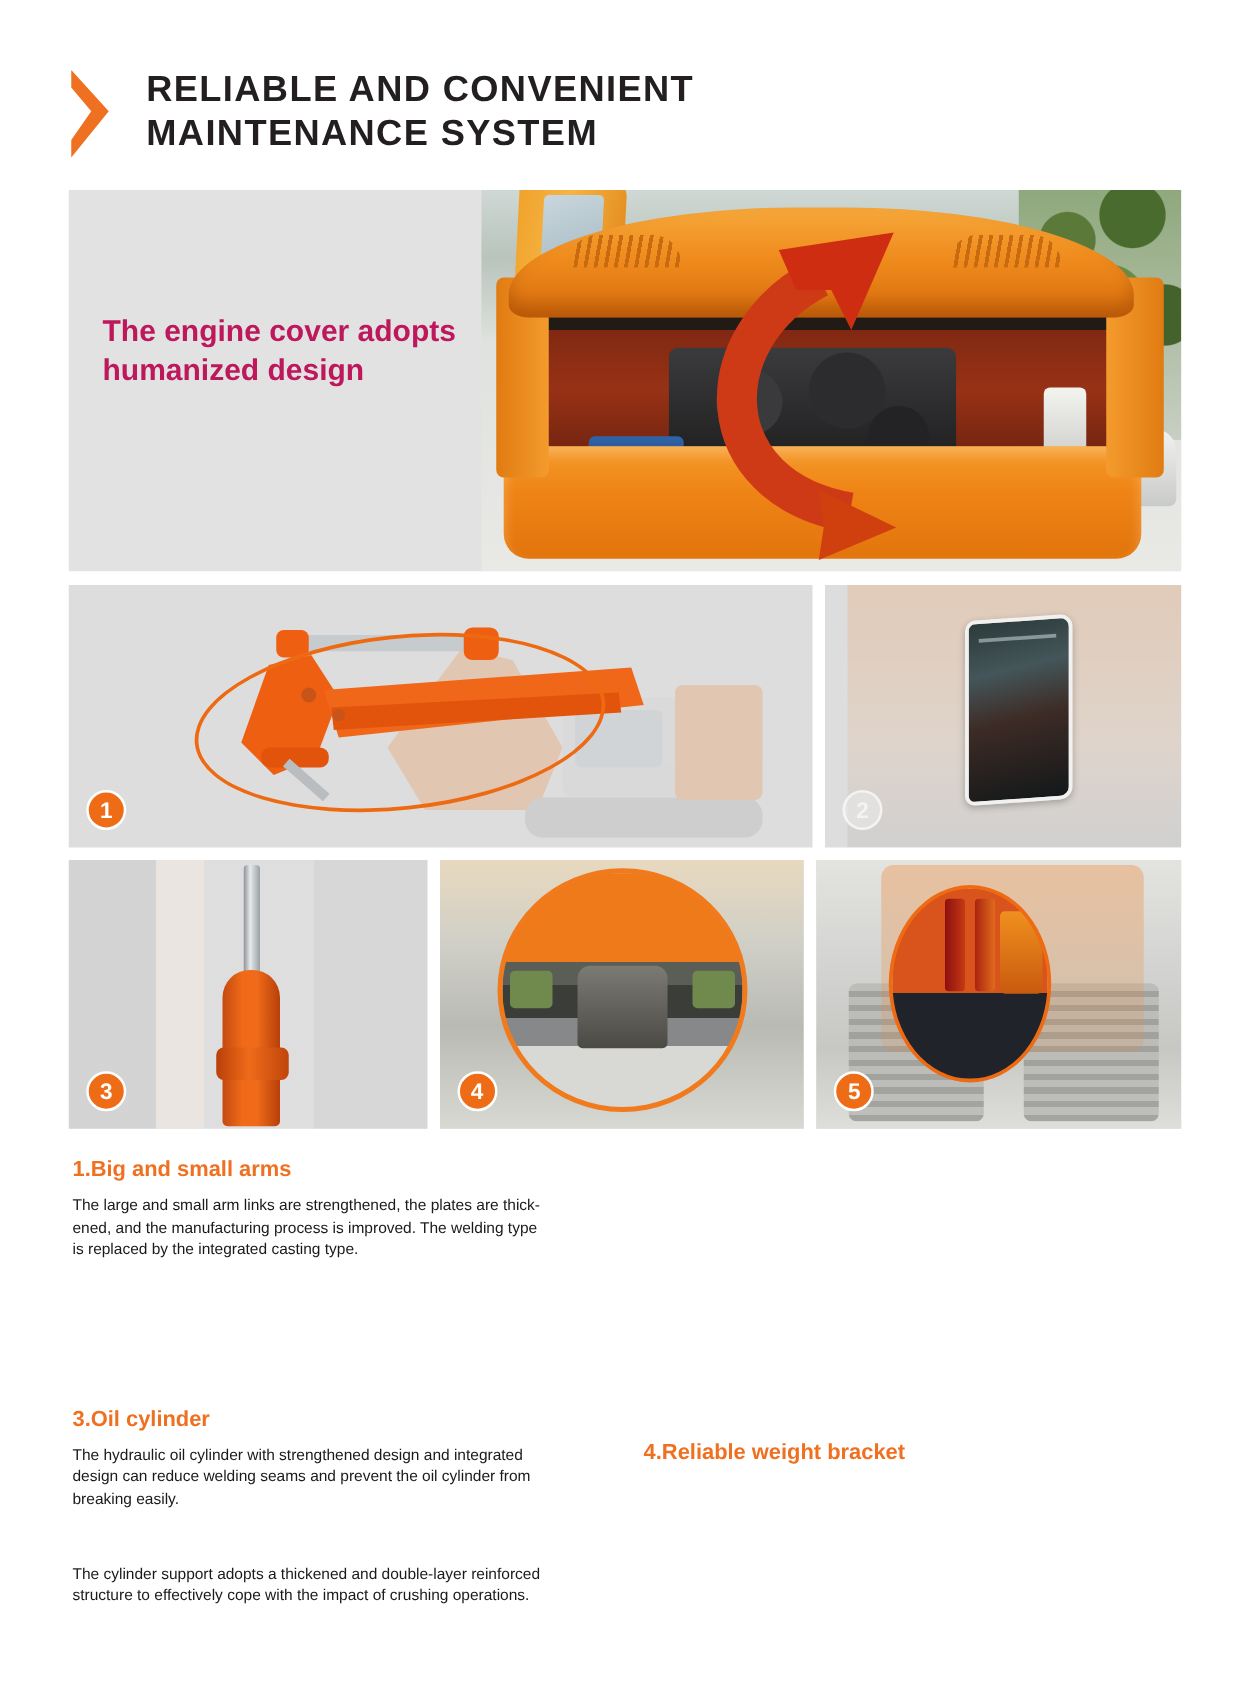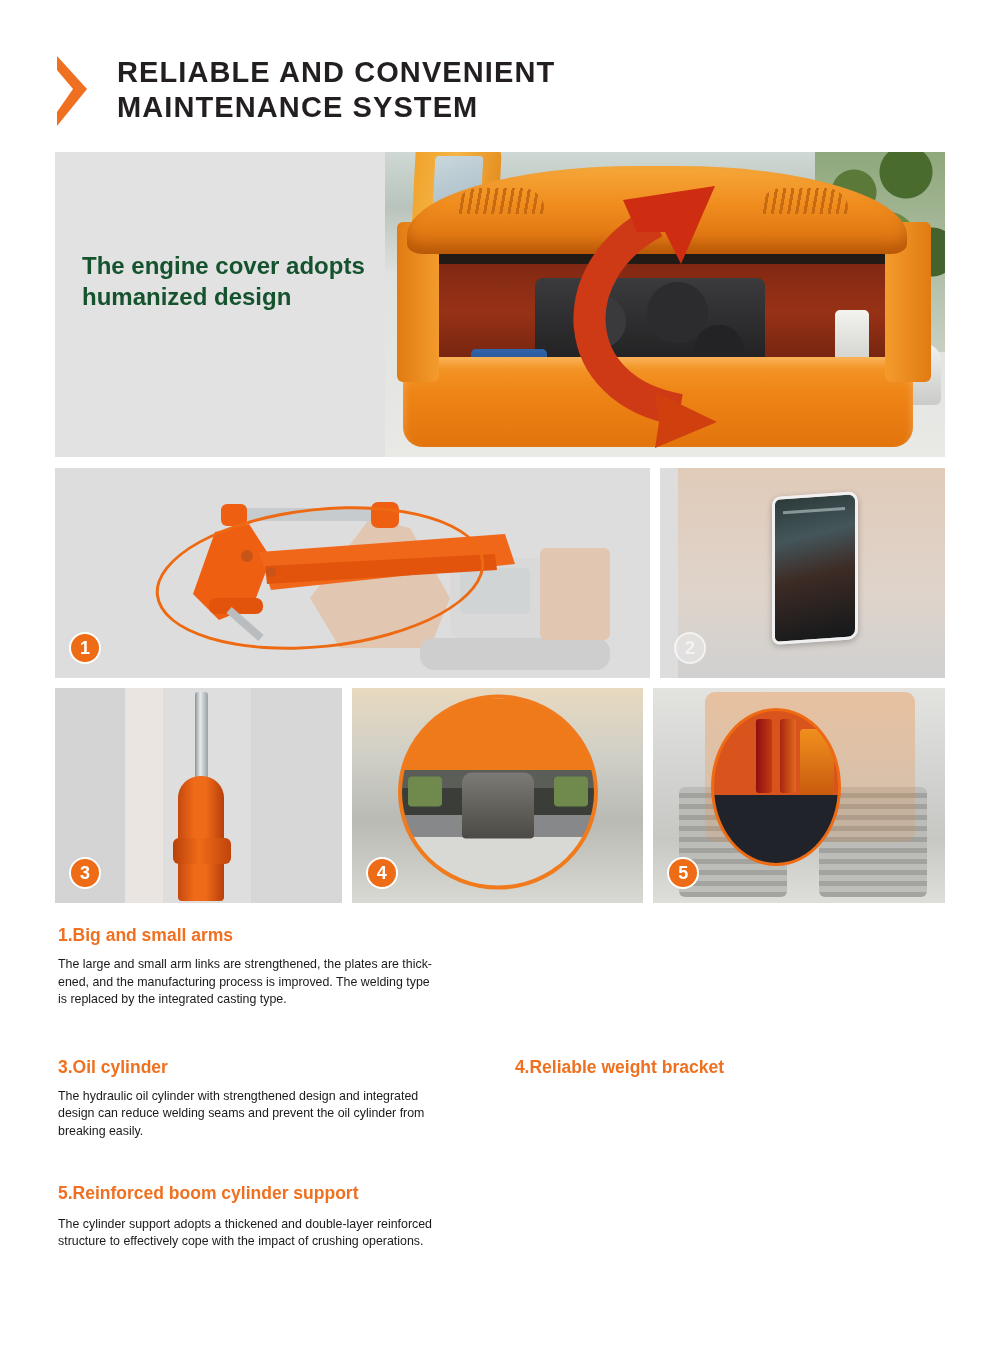--- a/index.html
+++ b/index.html
@@ -50,21 +50,21 @@
   .hero-text {
     position: absolute;
     left: 27px;
     top: 98px;
     width: 340px;
     z-index: 4;
   }
   .hero-heading {
     font-size: 24px;
     font-weight: bold;
-    color: #14532d;
+    color: #be185d;
     line-height: 1.3;
     white-space: pre-line;
   }
   .hero-body {
     margin-top: 17px;
     font-size: 14.5px;
     color: #2b2b2b;
     line-height: 1.42;
     white-space: pre-line;
   }
@@ -337,21 +337,21 @@
     font-weight: bold;
     color: #ef7020;
     margin-bottom: 10px;
   }
   .spec-body {
     font-size: 12.4px;
     color: #1a1a1a;
     line-height: 1.42;
     white-space: pre-line;
   }
-  .row2 { margin-top: 48px; }
+  .row2 { margin-top: 116px; align-items: center; }
   .row3 { margin-top: 42px; }
   .row3 .spec-title { margin-bottom: 12px; }
 </style>
 </head>
 <body>
 
 <div class="header">
   <svg class="logo-chevron" viewBox="0 0 36 74">
     <path d="M2 2 L32 35 L2 72 L2 58 L18 35 L2 16 Z" fill="#ef7020"></path>
   </svg>
@@ -482,20 +482,19 @@
 design can reduce welding seams and prevent the oil cylinder from
 breaking easily.</div>
     </div>
     <div class="spec-col right">
       <div class="spec-title"> 4.Reliable weight bracket</div>
     </div>
   </div>
 
   <div class="spec-row row3">
     <div class="spec-col">
-      <div class="spec-title">5.Reinforced boom cylinder support</div>
       <div class="spec-body">The cylinder support adopts a thickened and double-layer reinforced
 structure to effectively cope with the impact of crushing operations.</div>
     </div>
     <div class="spec-col right"></div>
   </div>
 
 </div>
 
 </body></html>

